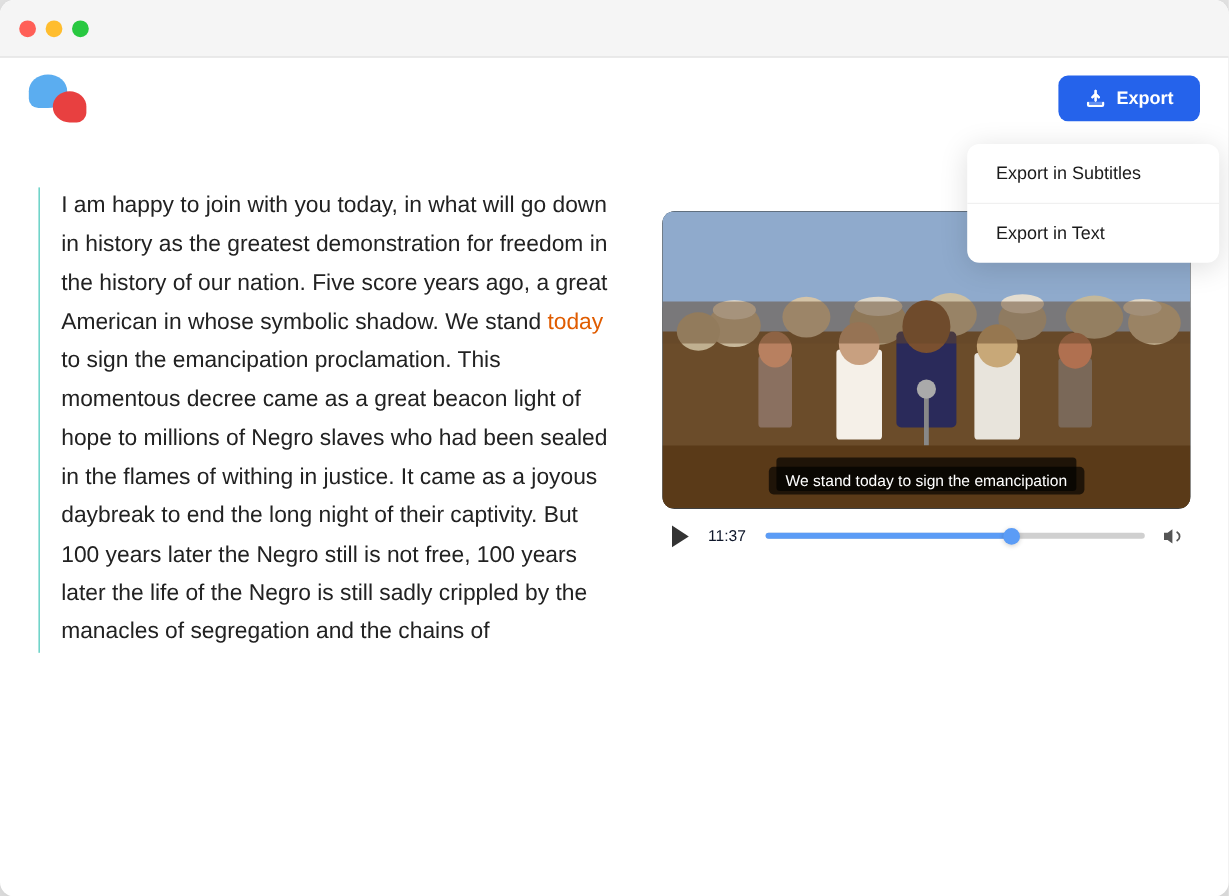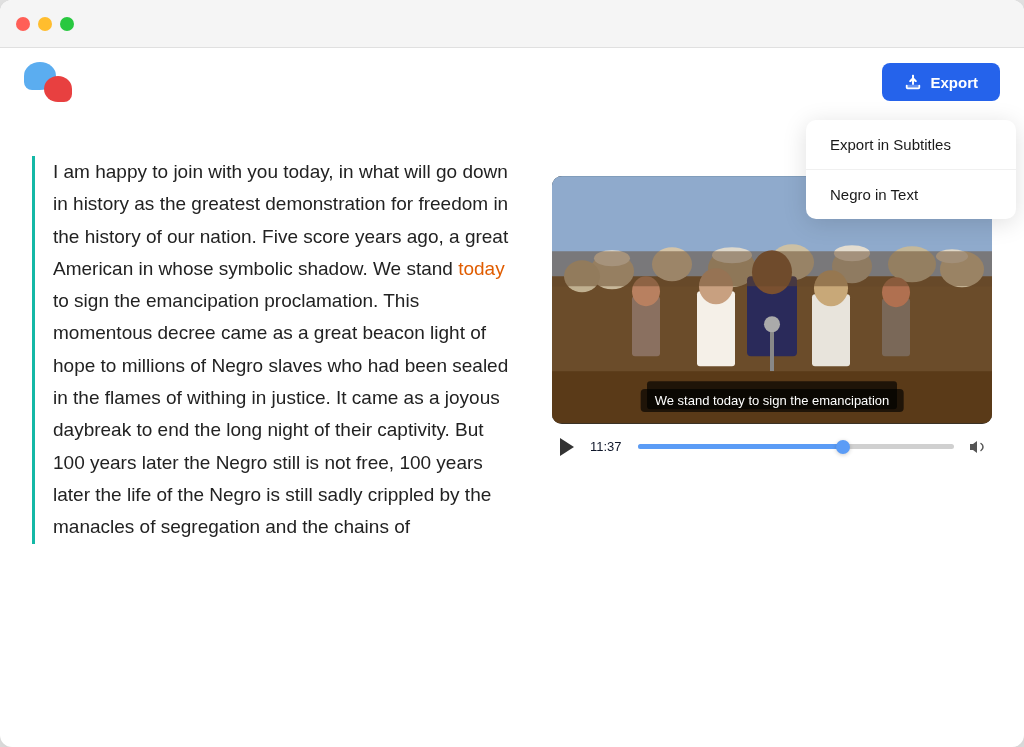--- a/index.html
+++ b/index.html
@@ -162,21 +162,21 @@
     .text-panel {
       flex: 1;
       overflow: hidden;
       padding-right: 8px;
     }
 
     .transcript-text {
       font-size: 19px;
       line-height: 1.7;
       color: #222;
-      border-left: 3px solid #14b8a6;
+      border-left: 1px solid #14b8a6;
       padding-left: 18px;
       overflow: hidden;
       max-height: 100%;
     }
 
     .highlight-word {
       color: #e05c00;
       font-weight: 500;
     }
 
@@ -342,21 +342,21 @@
           <rect x="3" y="13" width="14" height="4" rx="1" fill="white" stroke="none" opacity="0.3"></rect>
           <path d="M3 14v2a1 1 0 001 1h12a1 1 0 001-1v-2" stroke="white" fill="none"></path>
           <line x1="10" y1="3" x2="10" y2="12" stroke="white"></line>
           <polyline points="7,9 10,6 13,9" stroke="white" fill="none"></polyline>
         </svg>
         <span>Export</span>
       </button>
 
       <div class="dropdown-menu">
         <div class="dropdown-item">Export in Subtitles</div>
-        <div class="dropdown-item">Negro in Text</div>
+        <div class="dropdown-item">Export in Text</div>
       </div>
     </div>
 
     <div class="main-content">
 
       <div class="text-panel fade-bottom">
         <div class="transcript-text">
           <span>I am happy to join with you today, in what will go down in history as the greatest demonstration for freedom in the history of our nation. Five score years ago, a great American in whose symbolic shadow. We stand </span><span class="highlight-word">today</span><span> to sign the emancipation proclamation. This momentous decree came as a great beacon light of hope to millions of Negro slaves who had been sealed in the flames of withing in justice. It came as a joyous daybreak to end the long night of their captivity. But 100 years later the Negro still is not free, 100 years later the life of the Negro is still sadly crippled by the manacles of segregation and the chains of</span>
         </div>
       </div>

